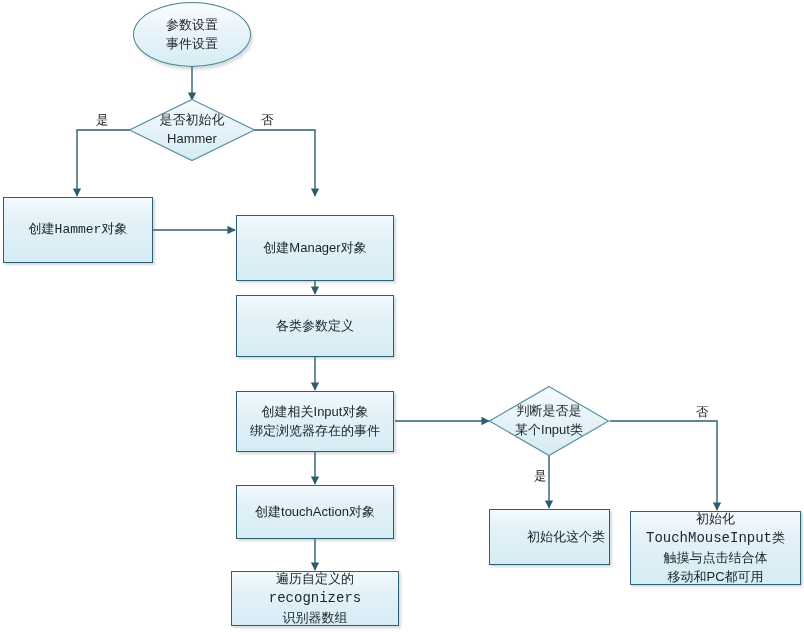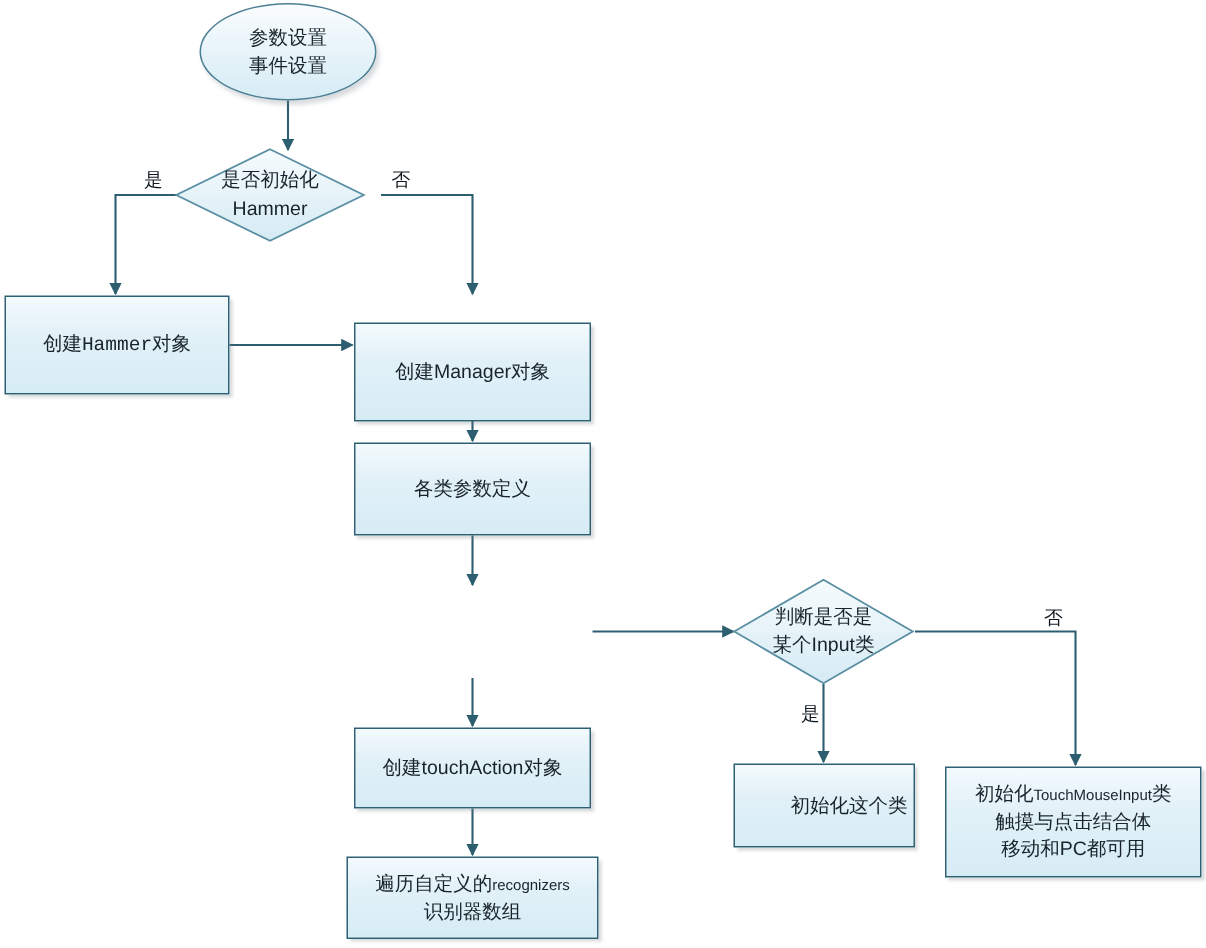--- a/index.html
+++ b/index.html
@@ -68,22 +68,22 @@
     left: 0; top: 0;
     width: 100%;
     height: 100%;
     z-index: 0;
   }
   .shape-diamond .label {
     position: relative;
     z-index: 1;
   }
   .mono {
-    font-family: Liberation Sans, sans-serif;
-    font-size: 10px;
+    font-family: Liberation Mono, monospace;
+    font-size: 14px;
   }
   .edge-label {
     position: absolute;
     font-size: 12.5px;
     color: #111a20;
     z-index: 3;
     white-space: nowrap;
     line-height: 1;
   }
 </style>
@@ -127,21 +127,21 @@
   <div class="edge-label" style="left:96px; top:114px;">是</div>
   <div class="edge-label" style="left:261px; top:114px;">否</div>
   <div class="edge-label" style="left:534px; top:470px;">是</div>
   <div class="edge-label" style="left:696px; top:406px;">否</div>
 
   <div class="node shape-ellipse" style="left:133px; top:2px; width:118px; height:65px;">
     <span class="label">参数设置
 事件设置</span>
   </div>
 
-  <div class="node shape-diamond" style="left:116px; top:98px; width:128px; height:64px;">
+  <div class="node shape-diamond" style="left:128px; top:98px; width:128px; height:64px;">
     <svg class="dia-bg" viewBox="0 0 128 64" preserveAspectRatio="none">
       <defs>
         <linearGradient id="dg1" x1="0" y1="0" x2="0" y2="1">
           <stop offset="0%" stop-color="#f6fbfd"></stop>
           <stop offset="55%" stop-color="#e4f2f8"></stop>
           <stop offset="100%" stop-color="#d5ebf4"></stop>
         </linearGradient>
       </defs>
       <polygon points="64,1.5 126.5,32 64,62.5 1.5,32" fill="url(#dg1)" stroke="#5a8fa3" stroke-width="1.2"></polygon>
     </svg>
@@ -154,20 +154,24 @@
   </div>
 
   <div class="node shape-rect" style="left:236px; top:215px; width:158px; height:66px;justify-content:center;">
     <span class="label">创建Manager对象</span>
   </div>
 
   <div class="node shape-rect" style="left:236px; top:295px; width:158px; height:62px;justify-content:center;">
     <span class="label">各类参数定义</span>
   </div>
 
+  <div class="node shape-rect" style="left:236px; top:391px; width:158px; height:61px;">
+    <span class="label">创建相关Input对象
+绑定浏览器存在的事件</span>
+  </div>
 
   <div class="node shape-rect" style="left:236px; top:485px; width:158px; height:54px;">
     <span class="label">创建touchAction对象</span>
   </div>
 
   <div class="node shape-rect" style="left:231px; top:571px; width:168px; height:55px;">
     <span class="label"><span>遍历自定义的</span><span class="mono">recognizers</span><br><span>识别器数组</span></span>
   </div>
 
   <div class="node shape-diamond" style="left:488px; top:385px; width:122px; height:72px;">

